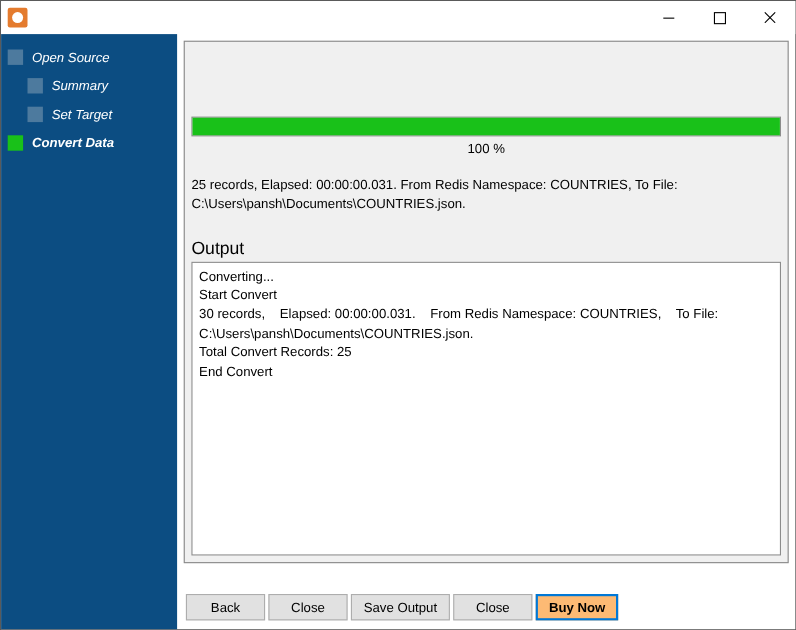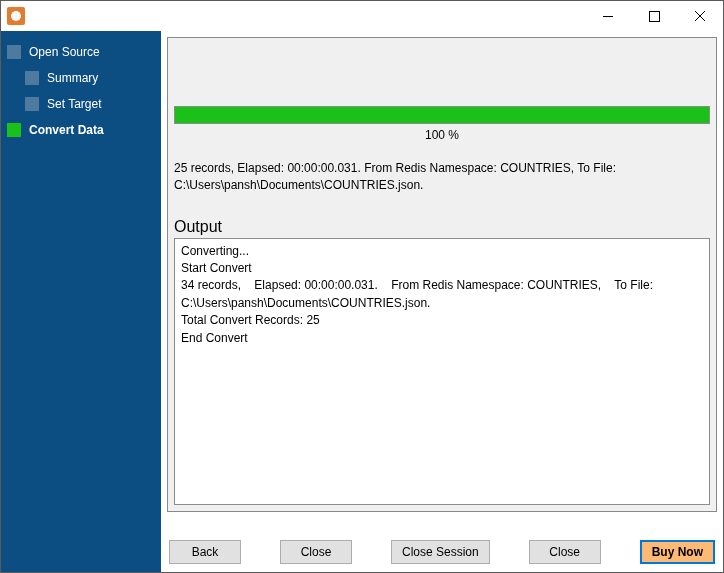--- a/index.html
+++ b/index.html
@@ -8,35 +8,35 @@
   .titlebar { height: 30px; background: #fff; display: flex; align-items: center; justify-content: space-between; padding: 0 0 0 6px; }
   .app-icon { width: 18px; height: 18px; background: #e47b2e; border-radius: 2px; display: flex; align-items: center; justify-content: center; }
   .app-icon-inner { width: 10px; height: 10px; background: #fff; border-radius: 50%; }
   .win-controls { display: flex; height: 100%; }
   .win-btn { width: 46px; height: 30px; display: flex; align-items: center; justify-content: center; cursor: default; font-family: "Segoe UI Symbol", sans-serif; }
   .win-min::before { content: ""; display: block; width: 10px; height: 1px; background: #000; }
   .win-max::before { content: ""; display: block; width: 9px; height: 9px; border: 1px solid #000; }
   .win-close svg { width: 10px; height: 10px; }
   .body { flex: 1; display: flex; min-height: 0; }
   .sidebar { width: 160px; background: #0c4d82; padding: 8px 4px 4px 4px; color: #fff; }
-  .nav-item { display: flex; align-items: flex-start; padding: 6px 6px 6px 2px; cursor: pointer; }
+  .nav-item { display: flex; align-items: flex-start; padding: 6px 6px 6px 2px; cursor: pointer; font-style: italic; }
   .nav-item.child { margin-left: 18px; }
   .nav-sq { width: 14px; height: 14px; background: #4d7a9e; margin-right: 8px; flex: none; }
   .nav-item.active .nav-sq { background: #19c119; }
   .nav-item.active span { font-weight: bold; }
   .main { flex: 1; display: flex; flex-direction: column; padding: 6px; min-width: 0; }
   .content-box { flex: 1; border: 1px solid #888; background: #f0f0f0; padding: 52px 6px 6px 6px; display: flex; flex-direction: column; min-height: 0; }
   .progress-wrap { margin: 16px 0 4px 0; }
   .progress-bar { height: 18px; border: 1px solid #8c8c8c; background: #e6e6e6; position: relative; }
   .progress-fill { height: 100%; background: #19c119; width: 100%; }
   .progress-label { text-align: center; padding: 4px 0 8px 0; font-size: 12px; }
   .status-text { font-size: 12px; line-height: 1.4; margin: 6px 0 24px 0; }
   .output-label { font-size: 16px; margin-bottom: 2px; }
   .output-box { flex: 1; border: 1px solid #8c8c8c; background: #fff; padding: 4px 6px; font-size: 12px; line-height: 1.45; overflow-y: scroll; white-space: pre-wrap; min-height: 0; position: relative; }
-  .footer { display: flex; justify-content: space-between; gap: 24px; padding: 8px 2px 2px 2px; margin-top: 20px; }
+  .footer { display: flex; justify-content: flex-start; gap: 3px; padding: 8px 2px 2px 2px; margin-top: 20px; }
   .btn { min-width: 72px; height: 24px; border: 1px solid #adadad; background: #e1e1e1; font-size: 12px; cursor: pointer; padding: 0 10px; }
   .btn:disabled { color: #9c9c9c; cursor: default; }
   .btn.primary { border: 2px solid #0078d7; font-weight: bold; background: #fdba74; }
   .btn.wide { min-width: 90px; }
   
   .output-box::-webkit-scrollbar { width: 17px; }
   .output-box::-webkit-scrollbar-track { background: #f0f0f0; }
   .output-box::-webkit-scrollbar-thumb { background: #cdcdcd; }
 </style>
 </head>
@@ -92,29 +92,29 @@
         </div>
 
         <div class="status-text">
           <div>25 records,    Elapsed: 00:00:00.031.    From Redis Namespace: COUNTRIES,    To File:</div>
           <div>C:\Users\pansh\Documents\COUNTRIES.json.</div>
         </div>
 
         <div class="output-label">Output</div>
         <div class="output-box">Converting...
 Start Convert
-34 records,    Elapsed: 00:00:00.031.    From Redis Namespace: COUNTRIES,    To File: C:\Users\pansh\Documents\COUNTRIES.json.
+30 records,    Elapsed: 00:00:00.031.    From Redis Namespace: COUNTRIES,    To File: C:\Users\pansh\Documents\COUNTRIES.json.
 Total Convert Records: 25
 End Convert</div>
 
       </div>
 
       <div class="footer">
         <button class="btn">Back</button>
         <button class="btn">Close</button>
-        <button class="btn wide">Close Session</button>
+        <button class="btn wide">Save Output</button>
         <button class="btn">Close</button>
         <button class="btn primary">Buy Now</button>
       </div>
     </div>
 
   </div>
 </div>
 
 </body></html>

